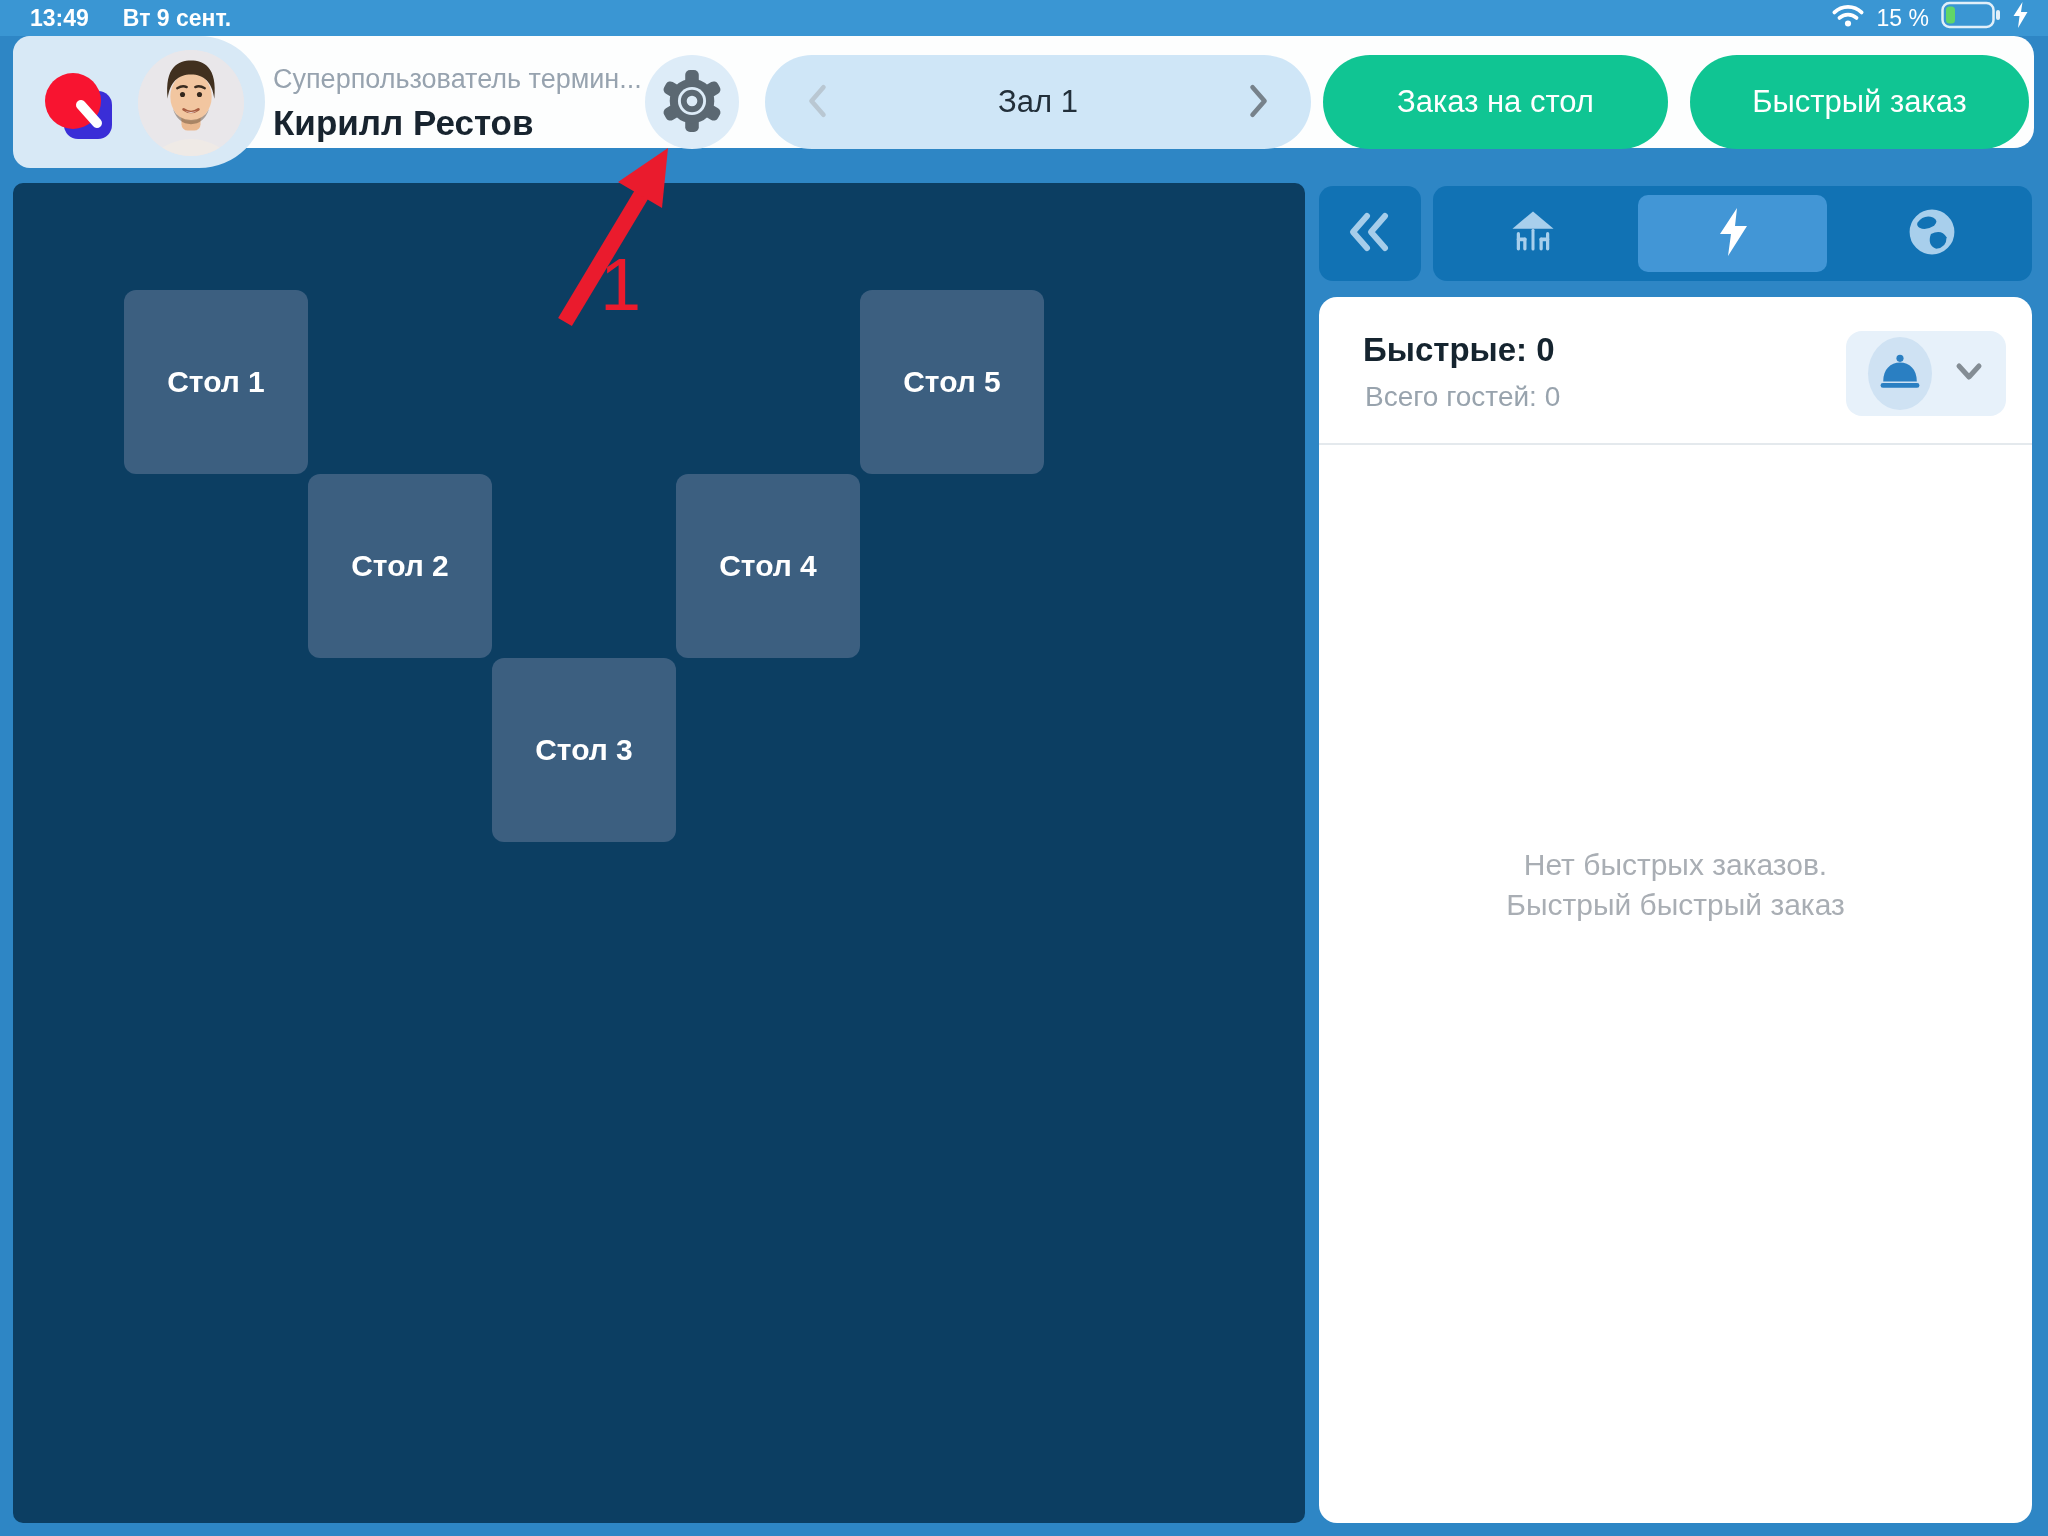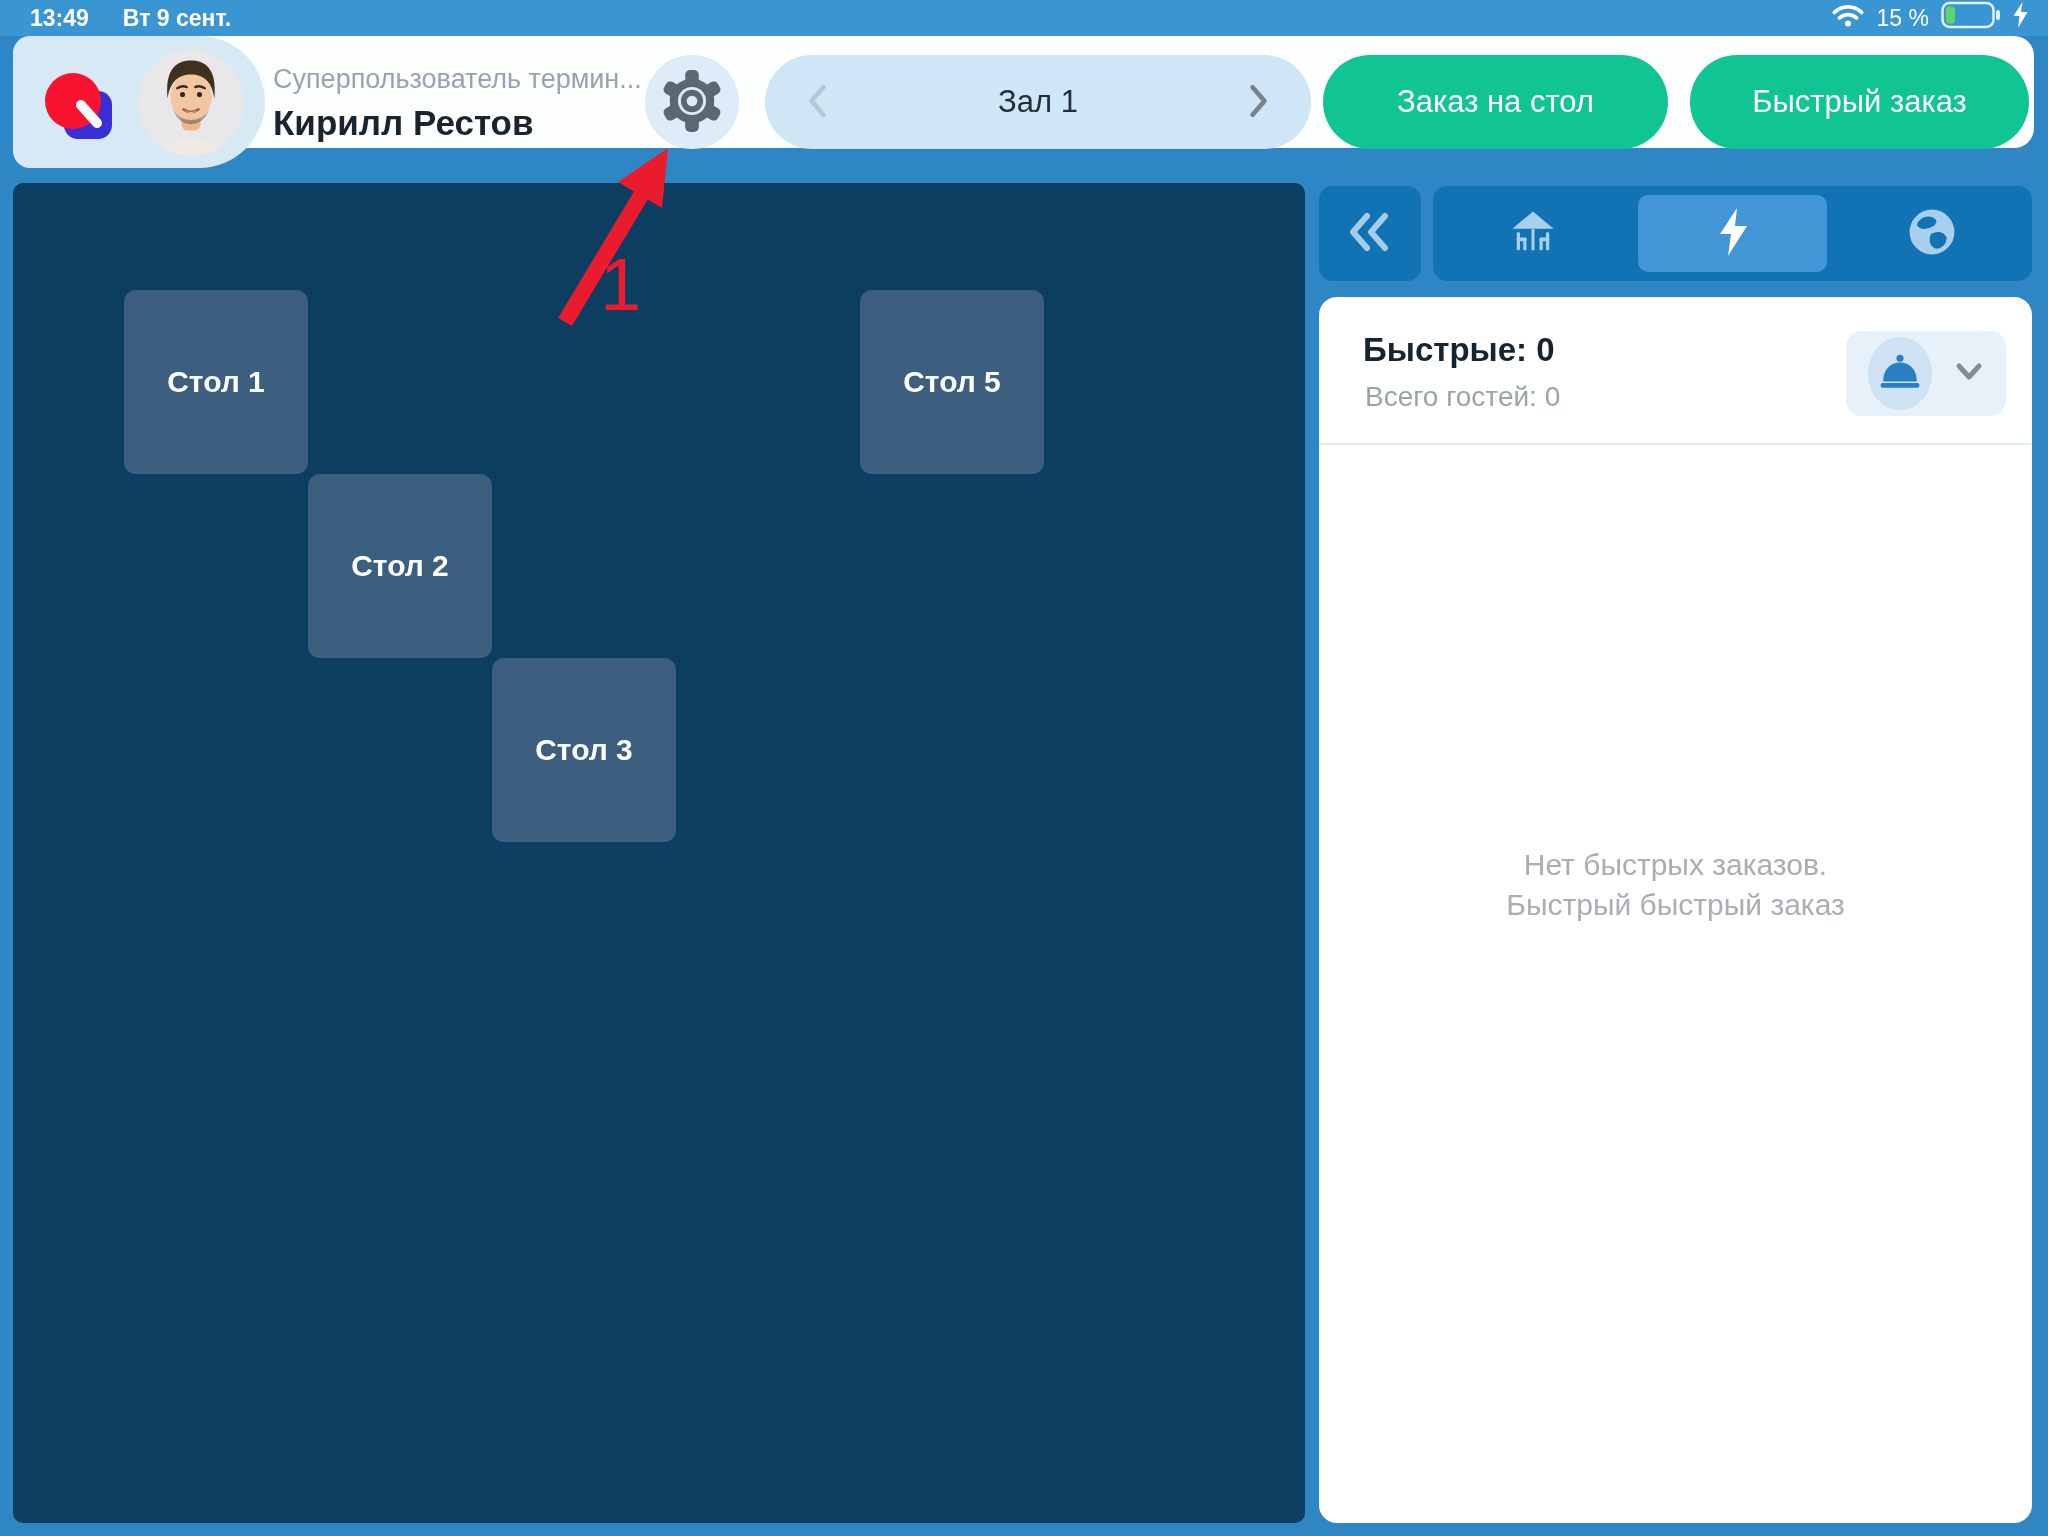--- a/index.html
+++ b/index.html
@@ -206,20 +206,21 @@
       </button>
     </div>
     <button class="green-btn" id="quick-order-btn">Быстрый заказ</button>
     <button class="green-btn" id="order-table-btn">Заказ на стол</button>
   </div>
 
   <div class="floor">
     <div class="table" style="left:111px; top:107px;">Стол 1</div>
     <div class="table" style="left:295px; top:291px;">Стол 2</div>
     <div class="table" style="left:479px; top:475px;">Стол 3</div>
+    <div class="table" style="left:663px; top:291px;">Стол 4</div>
     <div class="table" style="left:847px; top:107px;">Стол 5</div>
   </div>
 
   <span class="annotation-arrow">
     <svg width="170" height="230" viewBox="0 0 170 230">
       <line x1="25" y1="212" x2="103" y2="82" stroke="#ea1b2d" stroke-width="16"></line>
       <polygon points="128,38 122,98 78,72" fill="#ea1b2d"></polygon>
     </svg>
   </span>
   <span class="annotation-number">1</span>

